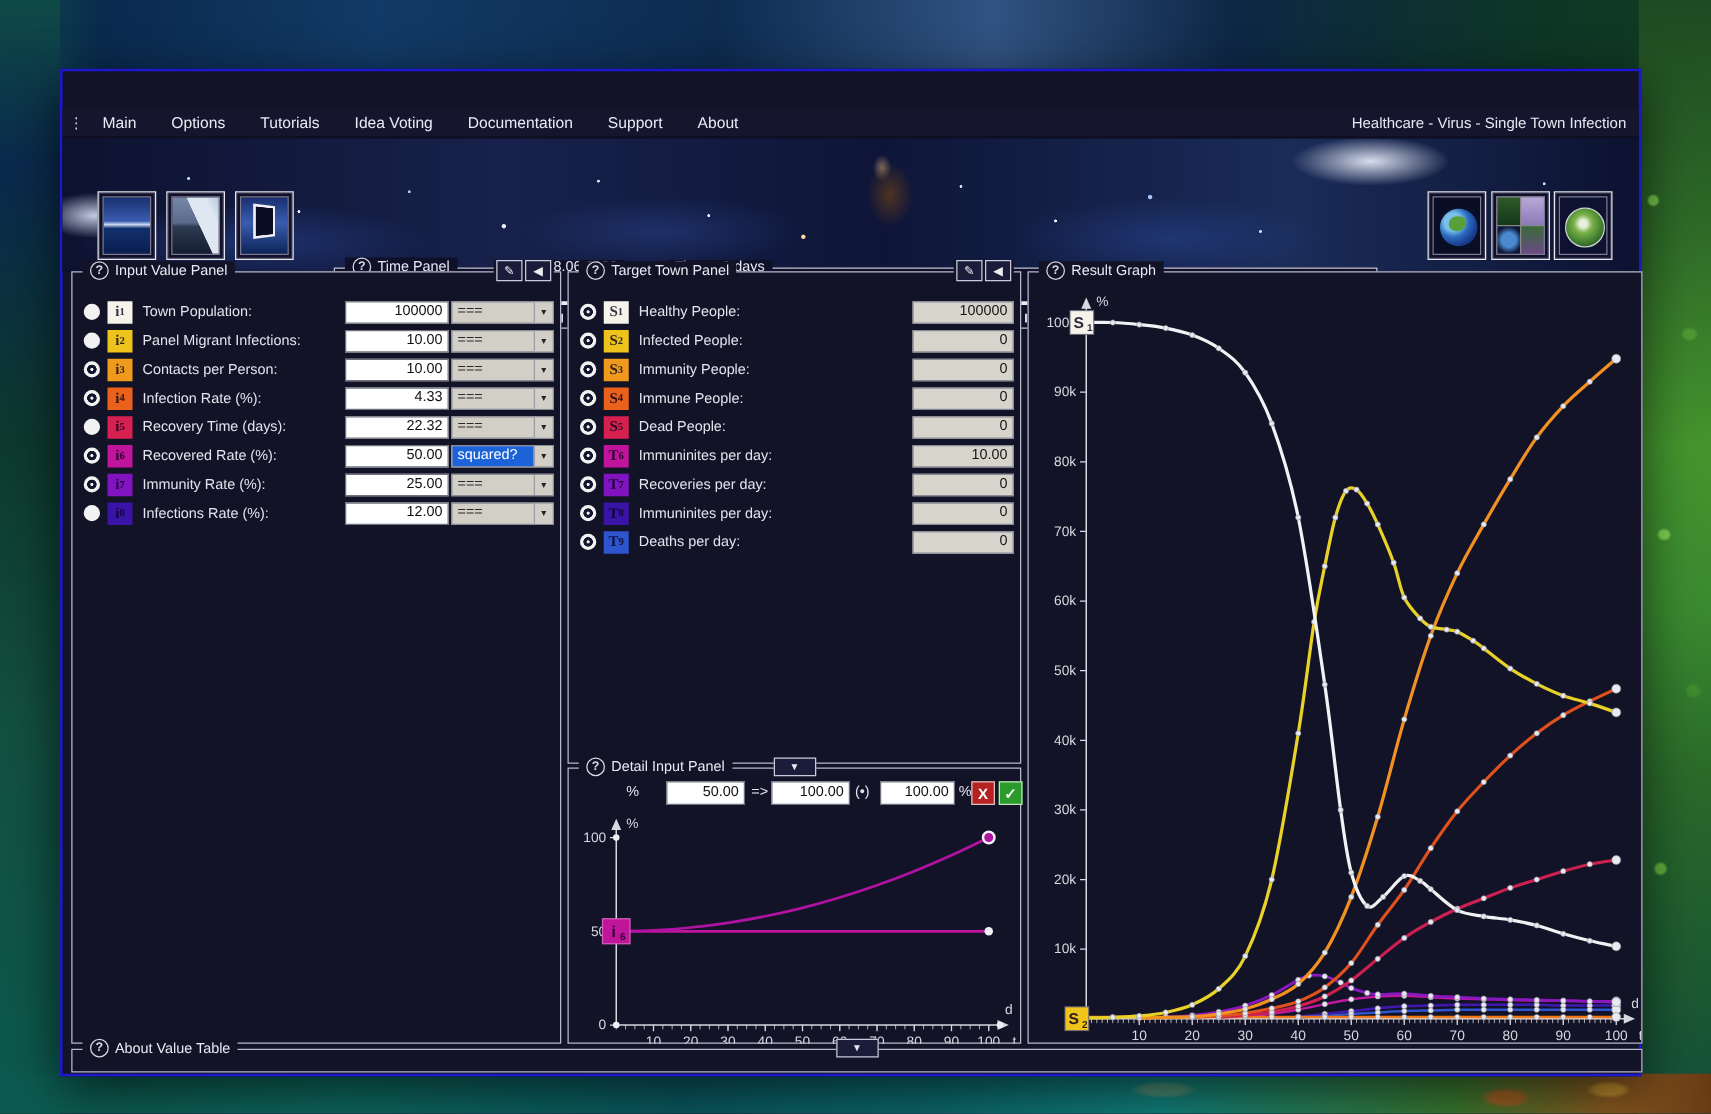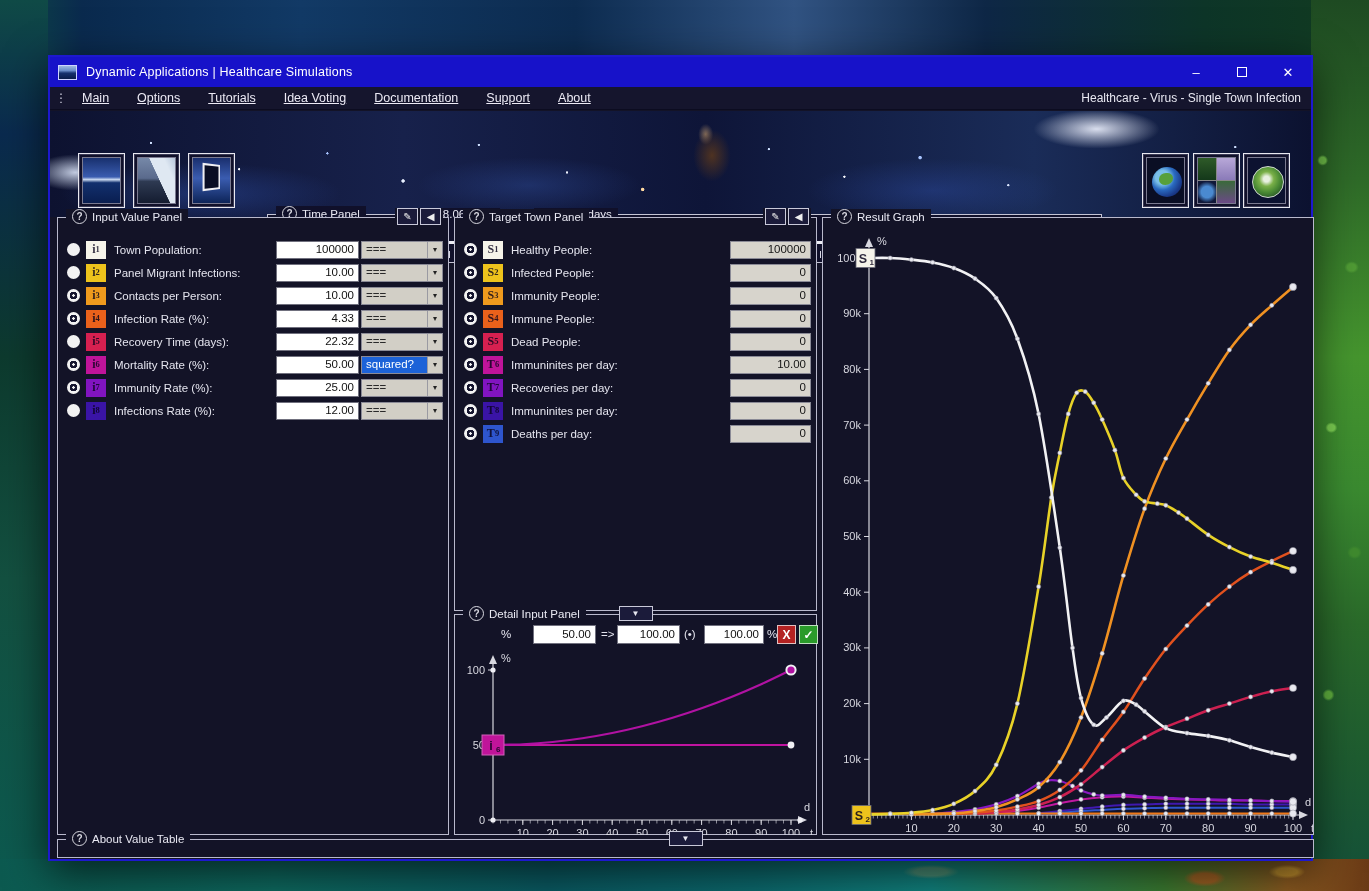--- a/index.html
+++ b/index.html
@@ -35,21 +35,21 @@
   #app-icon{width:19px;height:15px;margin-left:8px;border:1px solid #cfd4ff;
     background:linear-gradient(180deg,#9db8e0 0%,#6a8cc8 35%,#16306e 55%,#0a1c4a 100%);}
   #title-text{margin-left:9px;font-size:12.5px;letter-spacing:.2px;}
   #win-controls{margin-left:auto;display:flex;align-items:center;height:100%;}
   .wbtn{width:46px;height:100%;display:flex;align-items:center;justify-content:center;
     color:#fff;font-size:13px;}
   .wbtn .sq{width:10px;height:10px;border:1.5px solid #fff;display:block;}
   #menubar{position:absolute;left:0;top:30px;right:0;height:23px;background:#15152d;
     display:flex;align-items:center;color:#eceaf5;font-size:12.5px;border-bottom:1px solid #0c0c20;}
   #menu-dots{width:14px;text-align:center;color:#cfcfe0;font-size:12px;margin-left:4px;}
-  .menu-item{padding:4px 14px;height:100%;display:flex;align-items:center;text-decoration:underline;}
+  .menu-item{padding:4px 14px;height:100%;display:flex;align-items:center;}
   #menu-context{margin-left:auto;padding-right:10px;font-size:12px;color:#e8e8f2;}
 
   
   #banner{position:absolute;left:0;top:54px;right:0;height:106px;background-color:#0a0f2c;
     background-image:
       radial-gradient(60px 26px at 2% 58%,rgba(225,235,255,.85),transparent 70%),
       radial-gradient(90px 28px at 83% 17%,rgba(238,242,255,.9),transparent 70%),
       radial-gradient(26px 36px at 52.5% 42%,rgba(82,52,32,.95),rgba(82,52,32,0) 72%),
       radial-gradient(10px 14px at 52% 22%,rgba(160,130,100,.8),transparent 75%),
       radial-gradient(200px 44px at 12% 78%,rgba(60,110,230,.30),transparent 70%),
@@ -161,31 +161,20 @@
 </head>
 <body>
 
 <div id="screen">
   <div class="strip" id="strip-left"></div>
   <div class="strip" id="strip-right"></div>
   <div class="strip" id="strip-bottom"></div>
 
   <div id="win">
 
-    <div id="titlebar">
-      <span id="app-icon"></span>
-      <span id="title-text">Dynamic Applications | Healthcare Simulations</span>
-      <div id="win-controls">
-        <span class="wbtn">–</span>
-        <span class="wbtn">
-            <span class="sq"></span>
-          </span>
-        <span class="wbtn">✕</span>
-      </div>
-    </div>
 
     <div id="menubar">
       <span id="menu-dots">⋮</span>
       <span class="menu-item">Main</span>
       <span class="menu-item">Options</span>
       <span class="menu-item">Tutorials</span>
       <span class="menu-item">Idea Voting</span>
       <span class="menu-item">Documentation</span>
       <span class="menu-item">Support</span>
       <span class="menu-item">About</span>
@@ -325,21 +314,21 @@
               <span class="op-caret">▾</span>
             </span>
   </div>
 
   <div class="row">
     <span class="radio ring"></span>
     <span class="badge" style="background: rgb(192, 20, 154);">
               <span class="bl">i</span>
               <sub class="bs">6</sub>
             </span>
-    <span class="rlabel">Mortality Rate (%):</span>
+    <span class="rlabel">Recovered Rate (%):</span>
     <span class="vbox">50.00</span>
     <span class="op">
               <span class="op-text sel">squared?</span>
               <span class="op-caret">▾</span>
             </span>
   </div>
 
   <div class="row">
     <span class="radio ring"></span>
     <span class="badge" style="background: rgb(129, 20, 192);">

